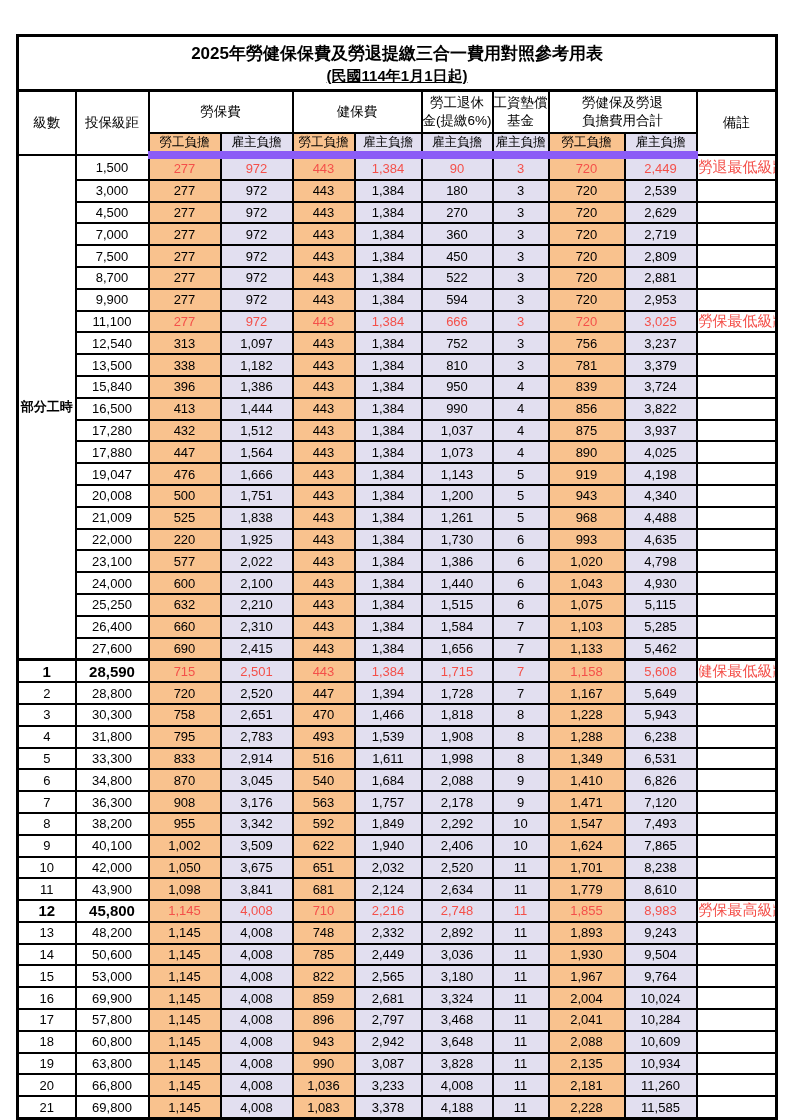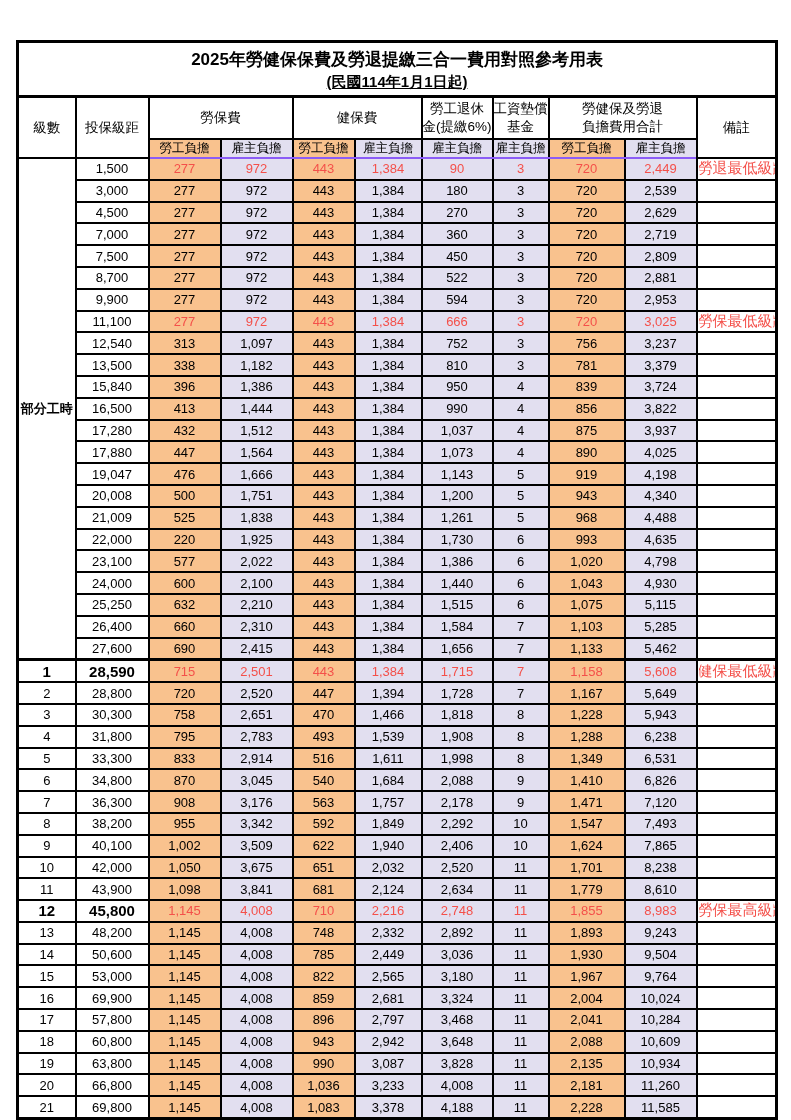--- a/index.html
+++ b/index.html
@@ -1,26 +1,26 @@
 <!DOCTYPE html>
 <html style="--emp-bg: #F9C28E; --er-bg: #E2DFF0; --red: #F4504A;"><head>
 <meta charset="utf-8">
 <style>
   html,body{margin:0;padding:0;background:#fff;width:791px;height:1120px;
     font-family:"Liberation Sans","DejaVu Sans",sans-serif;color:#000;}
-  .sheet{position:absolute;left:16px;top:40px;width:759px;}
+  .sheet{position:absolute;left:16px;top:34px;width:759px;}
   table{border-collapse:collapse;table-layout:fixed;width:759px;
     border:3px solid #000;}
   td,th{border:2px solid #000;padding:0;text-align:center;vertical-align:middle;
     overflow:hidden;white-space:nowrap;font-weight:normal;}
   .title-cell{height:52px;border-bottom:3px solid #000;}
   .title-main{font-size:17px;font-weight:bold;line-height:1.45;}
   .title-sub{font-size:15px;font-weight:bold;line-height:1.15;text-decoration:underline;}
   .grp{height:40px;font-size:13.5px;line-height:1.3;}
-  .sub{height:17px;font-size:12.5px;border-bottom:2px solid #8b5cf6;margin-left:10px;}
+  .sub{height:17px;font-size:12.5px;border-bottom:8px solid #8b5cf6;margin-left:10px;}
   .c-emp{background:var(--emp-bg,#F9C28E);}
   .c-er{background:var(--er-bg,#E2DFF0);}
   tbody td{height:19.8px;font-size:13px;}
   .level-cell,.bracket-cell,.remark-cell{background:#fff;}
   .remark-cell{font-size:15px;border-radius:8px;}
   .red{color:var(--red,#F4504A);}
   .bold-cell{font-weight:bold;font-size:15px;}
   tr.thick-top td{border-top:3px solid #000;}
   .part-time{font-size:13px;font-weight:bold;}
 </style>

